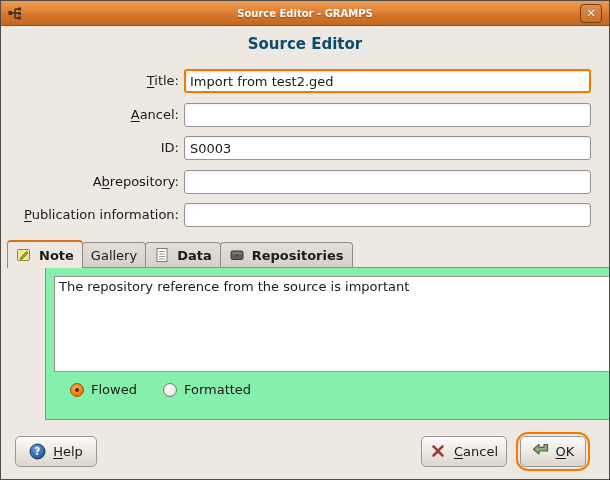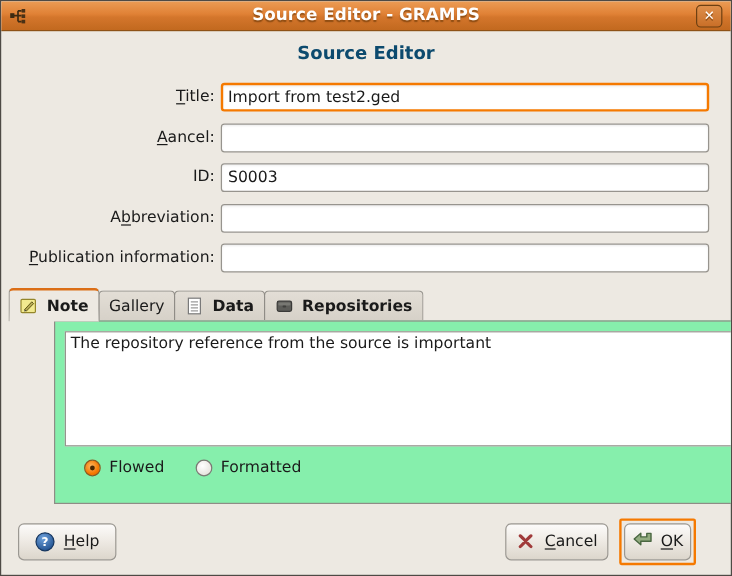--- a/index.html
+++ b/index.html
@@ -13,21 +13,21 @@
 
   
   .titlebar {
     position:absolute; left:0; top:0; right:0; height:25px;
     background:linear-gradient(#EC9C55 0%, #E08135 45%, #D4762C 55%, #C2691F 100%);
     border-bottom:1px solid #8e5217;
     display:flex; align-items:center;
   }
   .titlebar-title {
     position:absolute; left:0; right:0; text-align:center;
-    color:#ffffff; font-weight:bold; font-size:14px;
+    color:#ffffff; font-weight:bold; font-size:10px;
     text-shadow:0 1px 1px rgba(90,45,0,.55);
   }
   .app-icon { position:absolute; left:6px; top:4px; width:17px; height:17px; }
   .close-btn {
     position:absolute; right:7px; top:3px; width:22px; height:19px;
     background:linear-gradient(#DE8F4B,#C96F28);
     border:1px solid #6e4012; border-radius:4px;
     color:#fff; font-weight:bold; font-size:11px; line-height:17px;
     text-align:center; cursor:default; z-index:3;
     text-shadow:0 1px 0 rgba(90,45,0,.5);
@@ -108,22 +108,22 @@
     position:absolute; height:31px;
     display:flex; align-items:center; justify-content:center; gap:7px;
     background:linear-gradient(#FCFBFA 0%, #EFEBE5 45%, #DCD6CC 100%);
     border:1px solid #9b9892; border-radius:5px;
     font:13px "DejaVu Sans","Liberation Sans",sans-serif; color:#1a1a1a;
     cursor:default;
   }
   .btn-help { left:14px; top:435px; width:82px; }
   .btn-cancel { left:420px; top:435px; width:86px; }
   .ok-ring {
-    position:absolute; left:515px; top:431px; width:64px; height:39px;
-    border:2px solid #F57900; border-radius:2px; padding:2px;
+    position:absolute; left:515px; top:431px; width:74px; height:39px;
+    border:2px solid #F57900; border-radius:12px; padding:2px;
   }
   .btn-ok { position:static; width:100%; height:100%; }
   .icon16 { width:17px; height:17px; display:inline-block; }
 </style>
 </head>
 <body>
 
 <div class="window">
 
   <div class="titlebar">
@@ -148,21 +148,21 @@
   </div>
   <div class="form-row" style="top:102px">
     <label class="form-label"><span></span><span class="mn">A</span><span>ancel:</span></label>
     <input class="text-input" value="" style="">
   </div>
   <div class="form-row" style="top:135px">
     <label class="form-label"><span>ID:</span><span class="mn"></span><span></span></label>
     <input class="text-input" value="S0003" style="">
   </div>
   <div class="form-row" style="top:169px">
-    <label class="form-label"><span>A</span><span class="mn">b</span><span>breviation:</span></label>
+    <label class="form-label"><span>A</span><span class="mn">b</span><span>repository:</span></label>
     <input class="text-input" value="" style="">
   </div>
   <div class="form-row" style="top:202px">
     <label class="form-label"><span></span><span class="mn">P</span><span>ublication information:</span></label>
     <input class="text-input" value="" style="">
   </div>
 
   <div class="tabs">
     <div class="tab active">
       <span class="icon16">

